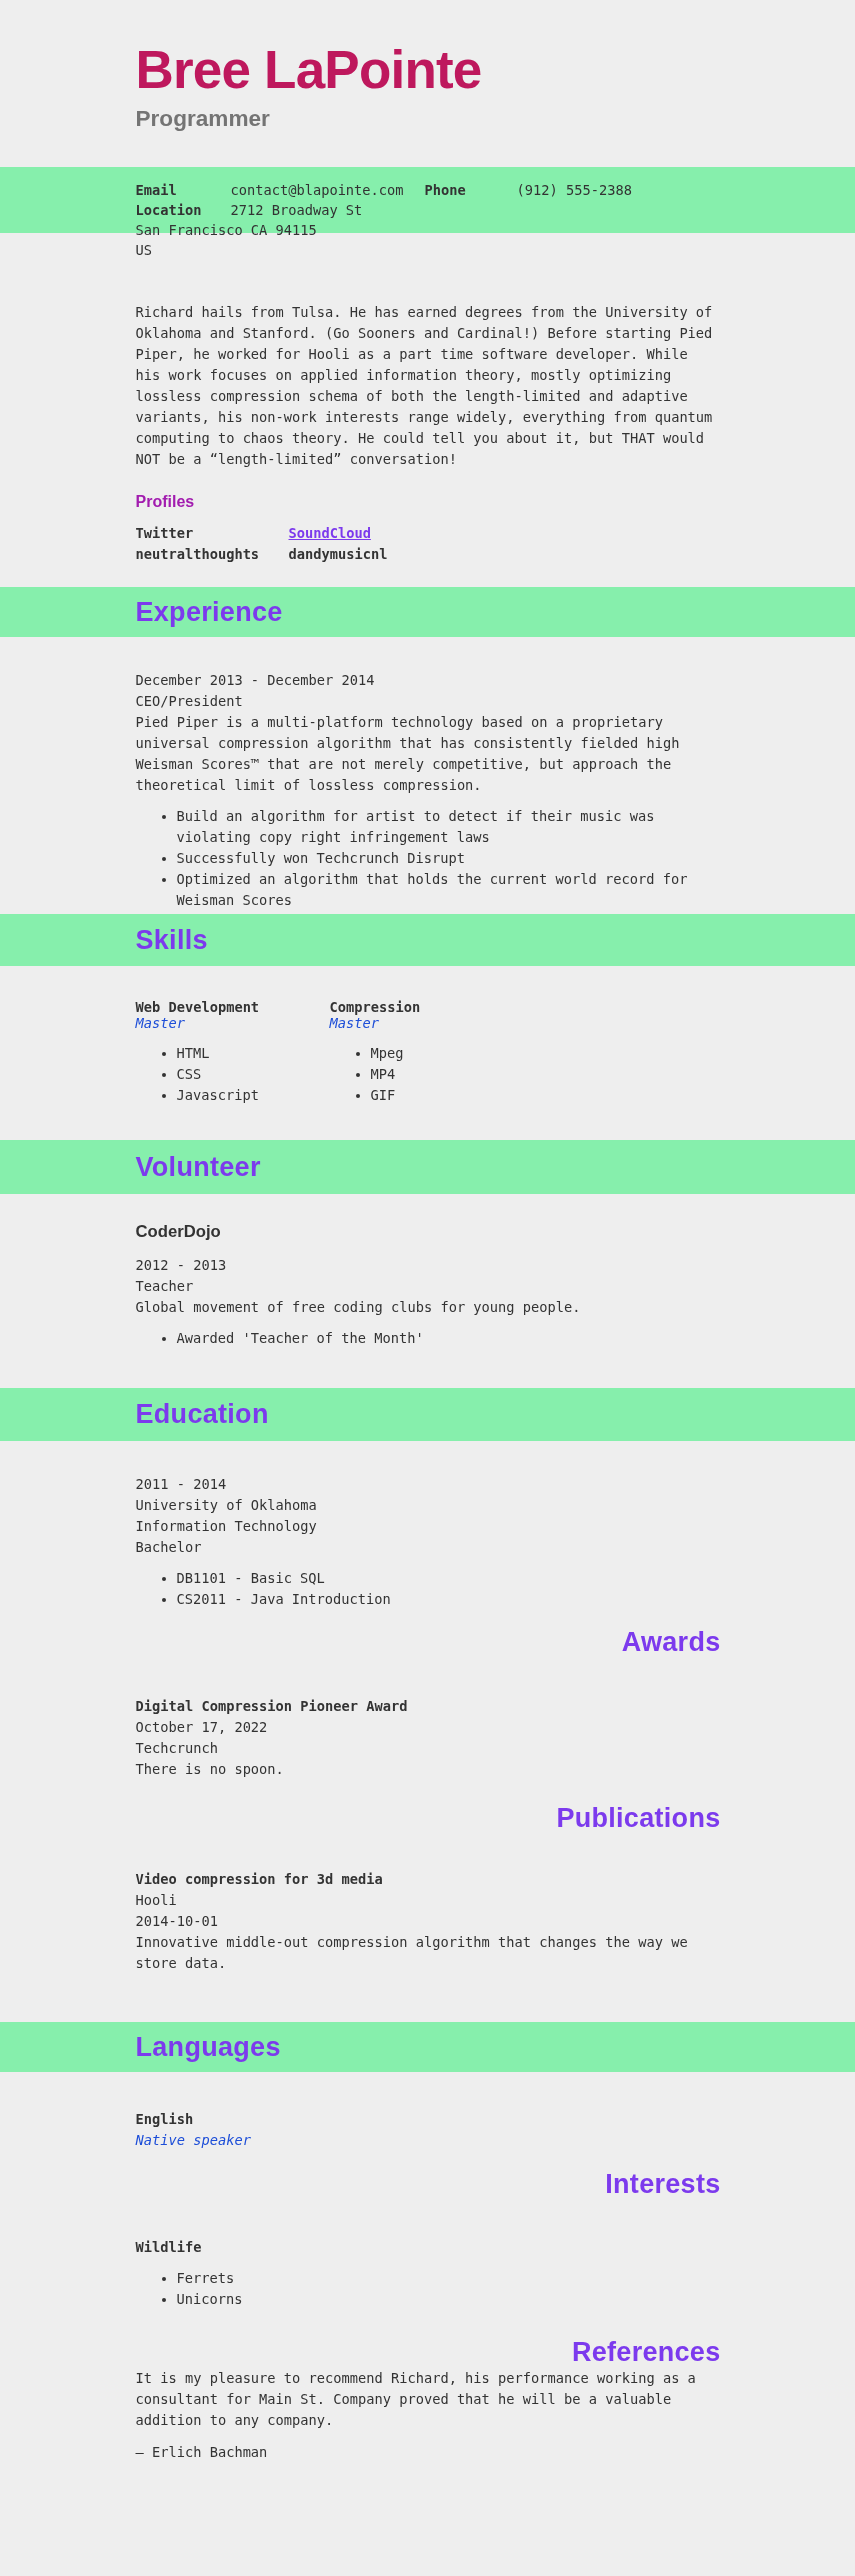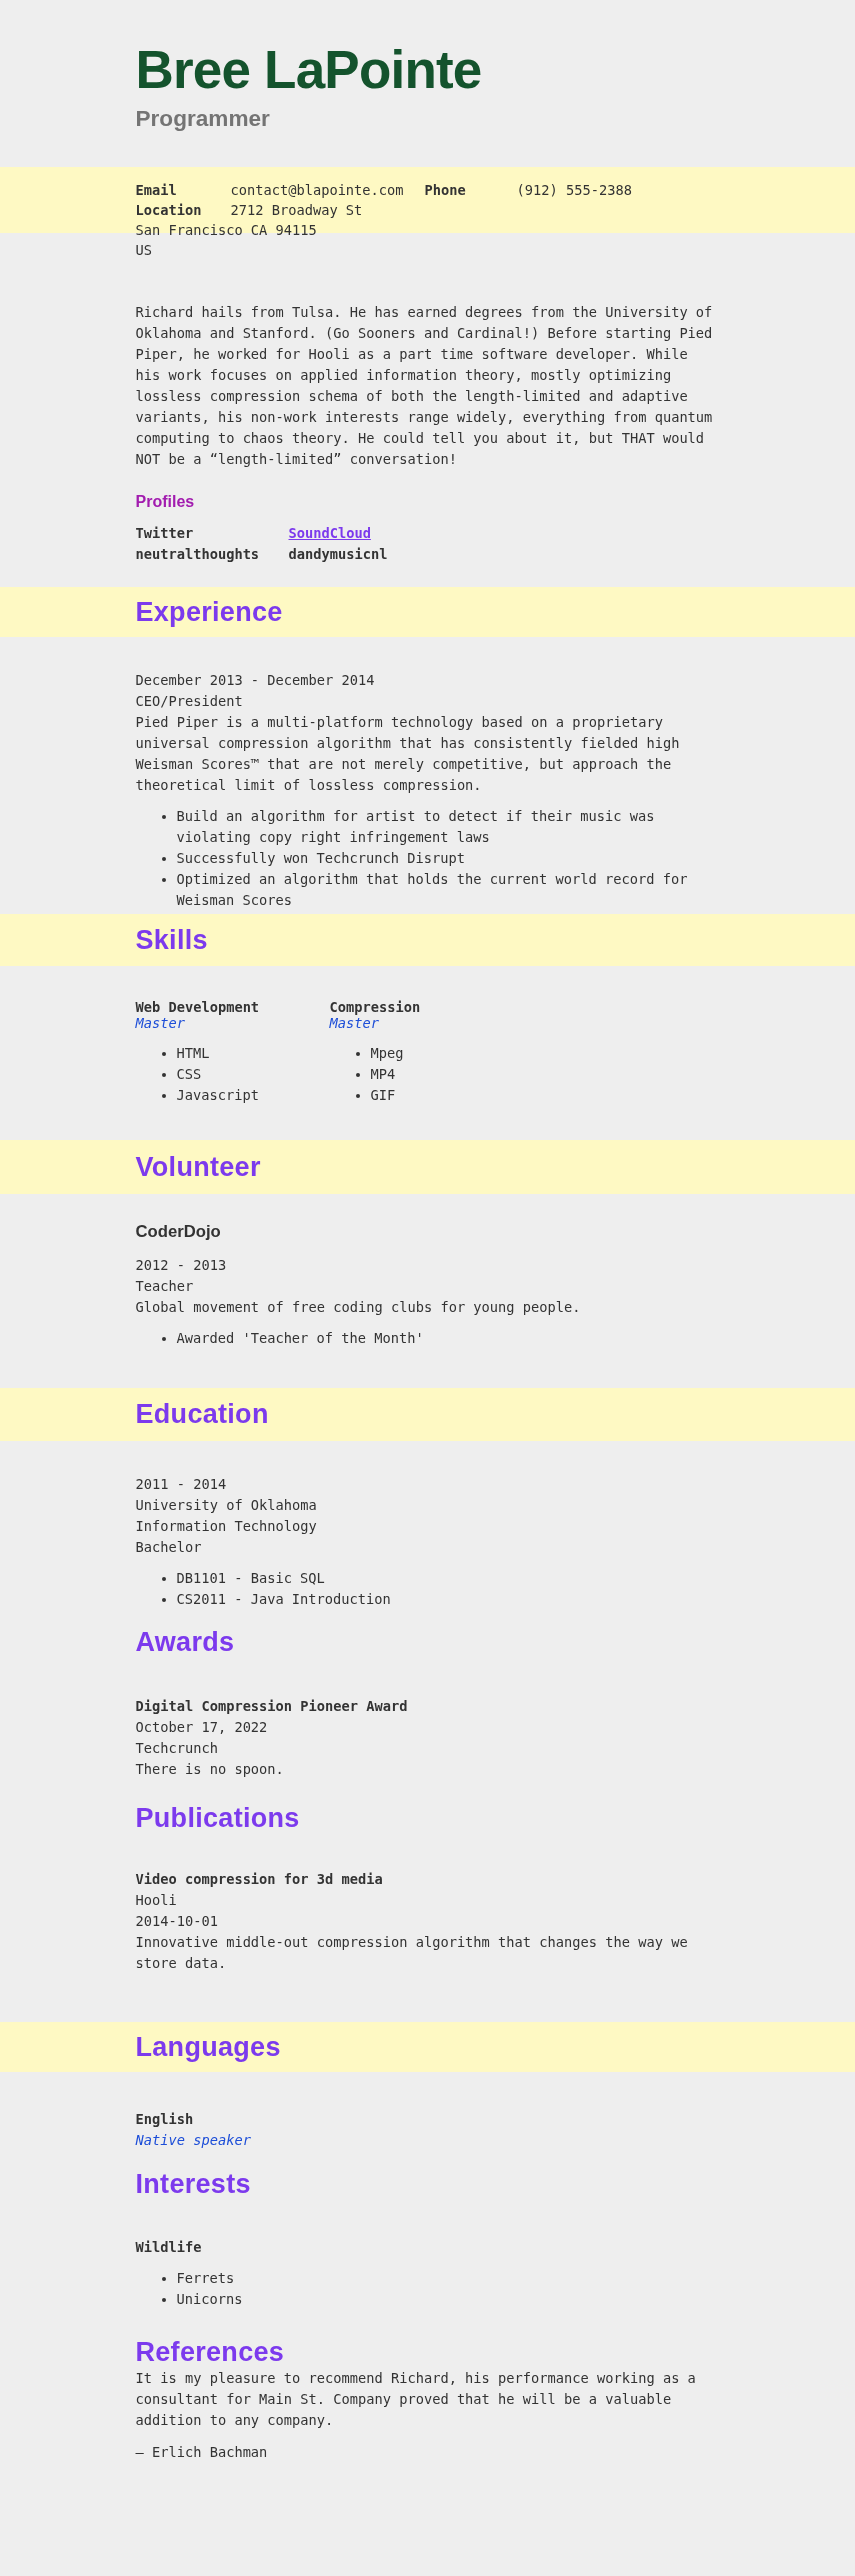--- a/index.html
+++ b/index.html
@@ -1,26 +1,26 @@
 <!DOCTYPE html>
 <html style="font-size:13.4px"><head>
 <meta charset="utf-8">
 <style>
   html,body{margin:0;padding:0;background:#eeeeee;}
   .page{width:856px;height:2576px;margin:0 auto;background:#eeeeee;
         font-family:"DejaVu Sans Mono",monospace;font-size:13.7px;color:#333333;
         position:relative;overflow:hidden;}
   .row{display:flow-root;box-sizing:border-box;}
-  .light{background:#fef9c3;}
+  .light{background:#86efac;}
   .inner{width:585px;margin:0 auto;}
 
   
   .r-header{height:167px;}
   h1.name{margin:0;padding-top:42px;font-family:"Liberation Sans",sans-serif;
-          font-weight:bold;font-size:53px;line-height:1.05;color:#14532d;letter-spacing:-0.8px;}
+          font-weight:bold;font-size:53px;line-height:1.05;color:#be185d;letter-spacing:-0.8px;}
   .label{margin:0;padding-top:8.4px;font-family:"Liberation Sans",sans-serif;
          font-weight:bold;font-size:22.6px;color:#747474;}
 
   
   .r-contact{height:66px;overflow:visible;}
   .contact{padding-top:13.4px;display:grid;grid-template-columns:95px 194px 92px 1fr;
            grid-auto-rows:20px;line-height:20px;}
   .contact .lab{font-weight:bold;}
   .span-rest{grid-column:2 / -1;}
   .span-all{grid-column:1 / -1;}
@@ -33,21 +33,21 @@
   .profiles{margin-top:11.7px;display:grid;grid-template-columns:153px 1fr;
             grid-auto-rows:21px;line-height:21px;font-weight:bold;}
   a.plink{color:#7c3aed;text-decoration:underline;font-weight:bold;}
 
   
   .band{display:flex;align-items:center;}
   .band-60{height:50px;} .band-62{height:52px;} .band-65{height:54px;} .band-63{height:53px;}
   h2.section{margin:0;font-family:"Liberation Sans",sans-serif;font-weight:bold;
              font-size:27px;color:#7c3aed;letter-spacing:0.3px;}
   h2.section-flat{margin:0;font-family:"Liberation Sans",sans-serif;font-weight:bold;
-             font-size:27px;color:#7c3aed;letter-spacing:0.3px;}
+             font-size:27px;color:#7c3aed;letter-spacing:0.3px;text-align:right;}
 
   
   .mono{line-height:21px;}
   ul.blist{margin:10px 0 0 0;padding:0 0 0 41px;list-style:disc;}
   ul.blist li{line-height:21px;}
   .bold{font-weight:bold;}
   .fluency{font-style:italic;color:#1d4ed8;}
   p.para{margin:0;line-height:21px;}
 
   .r-exp{height:277px;} .exp-block{padding-top:33px;}

